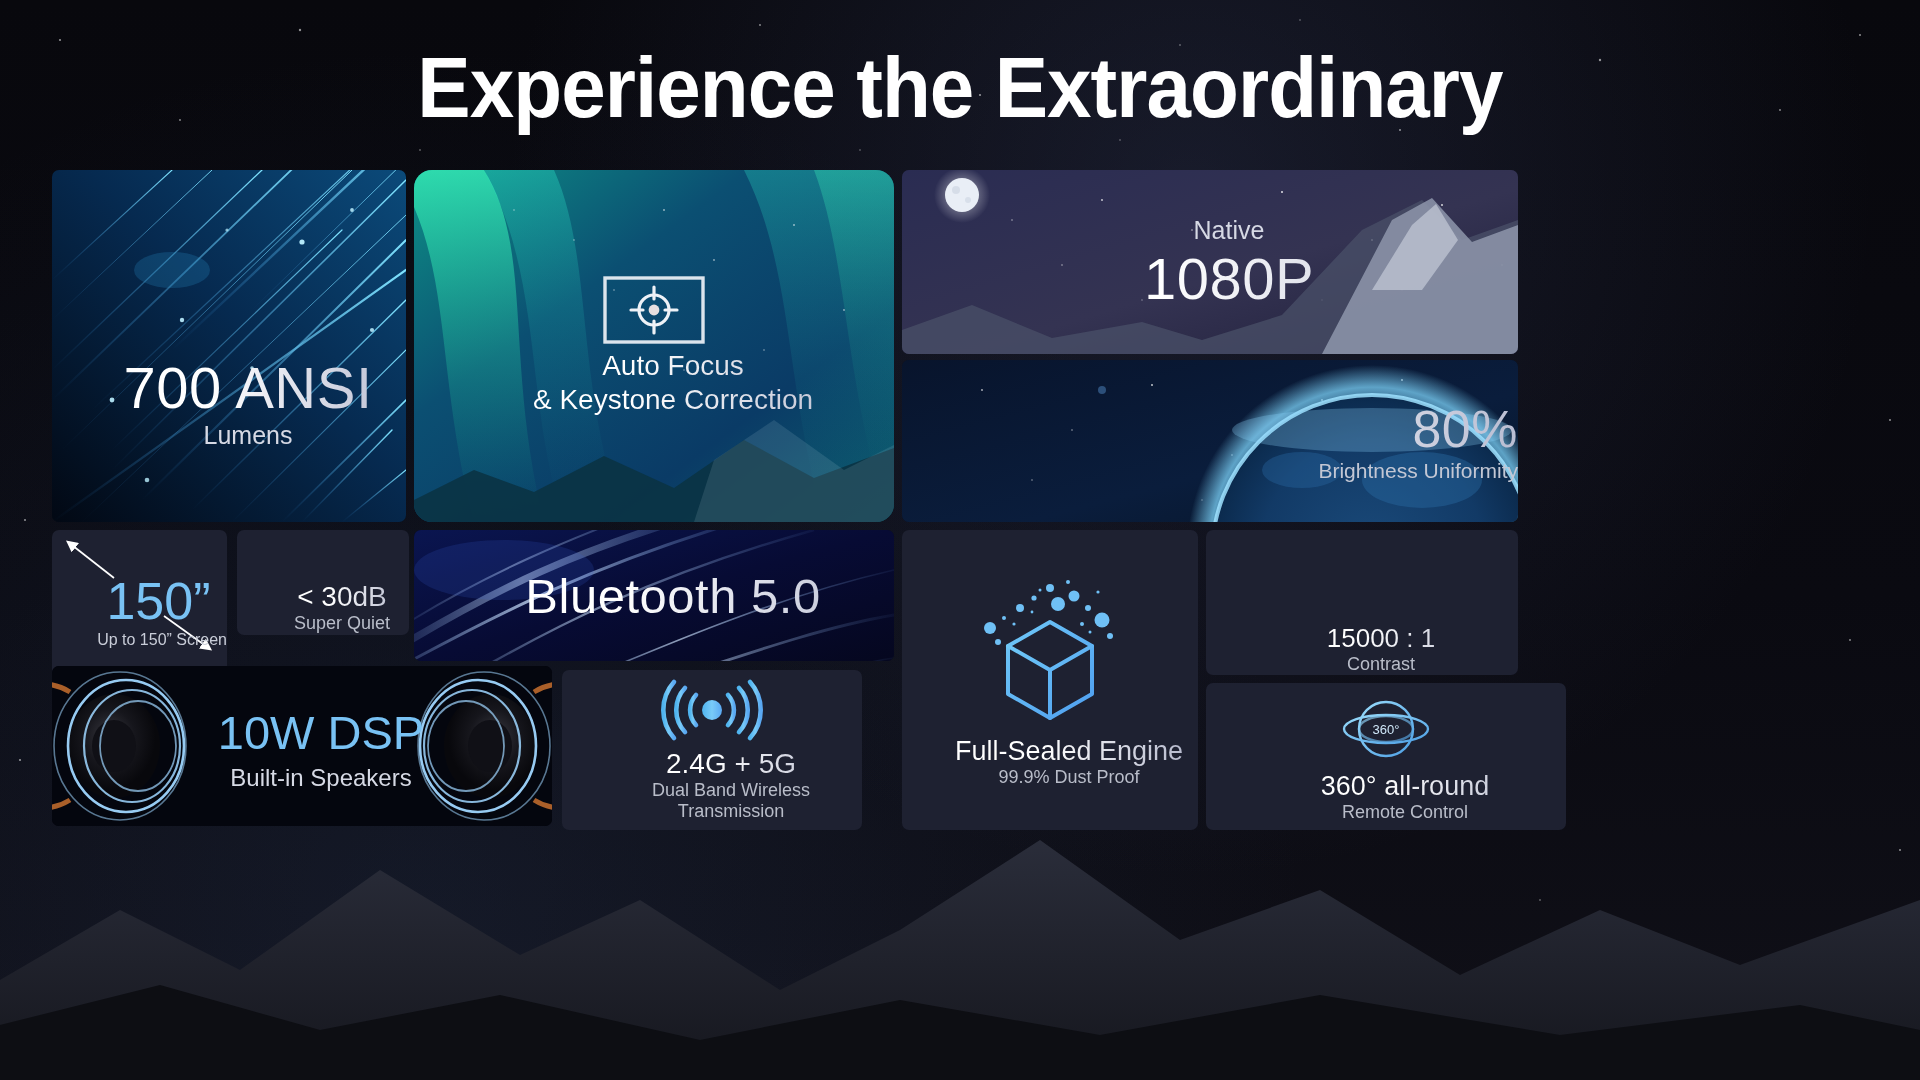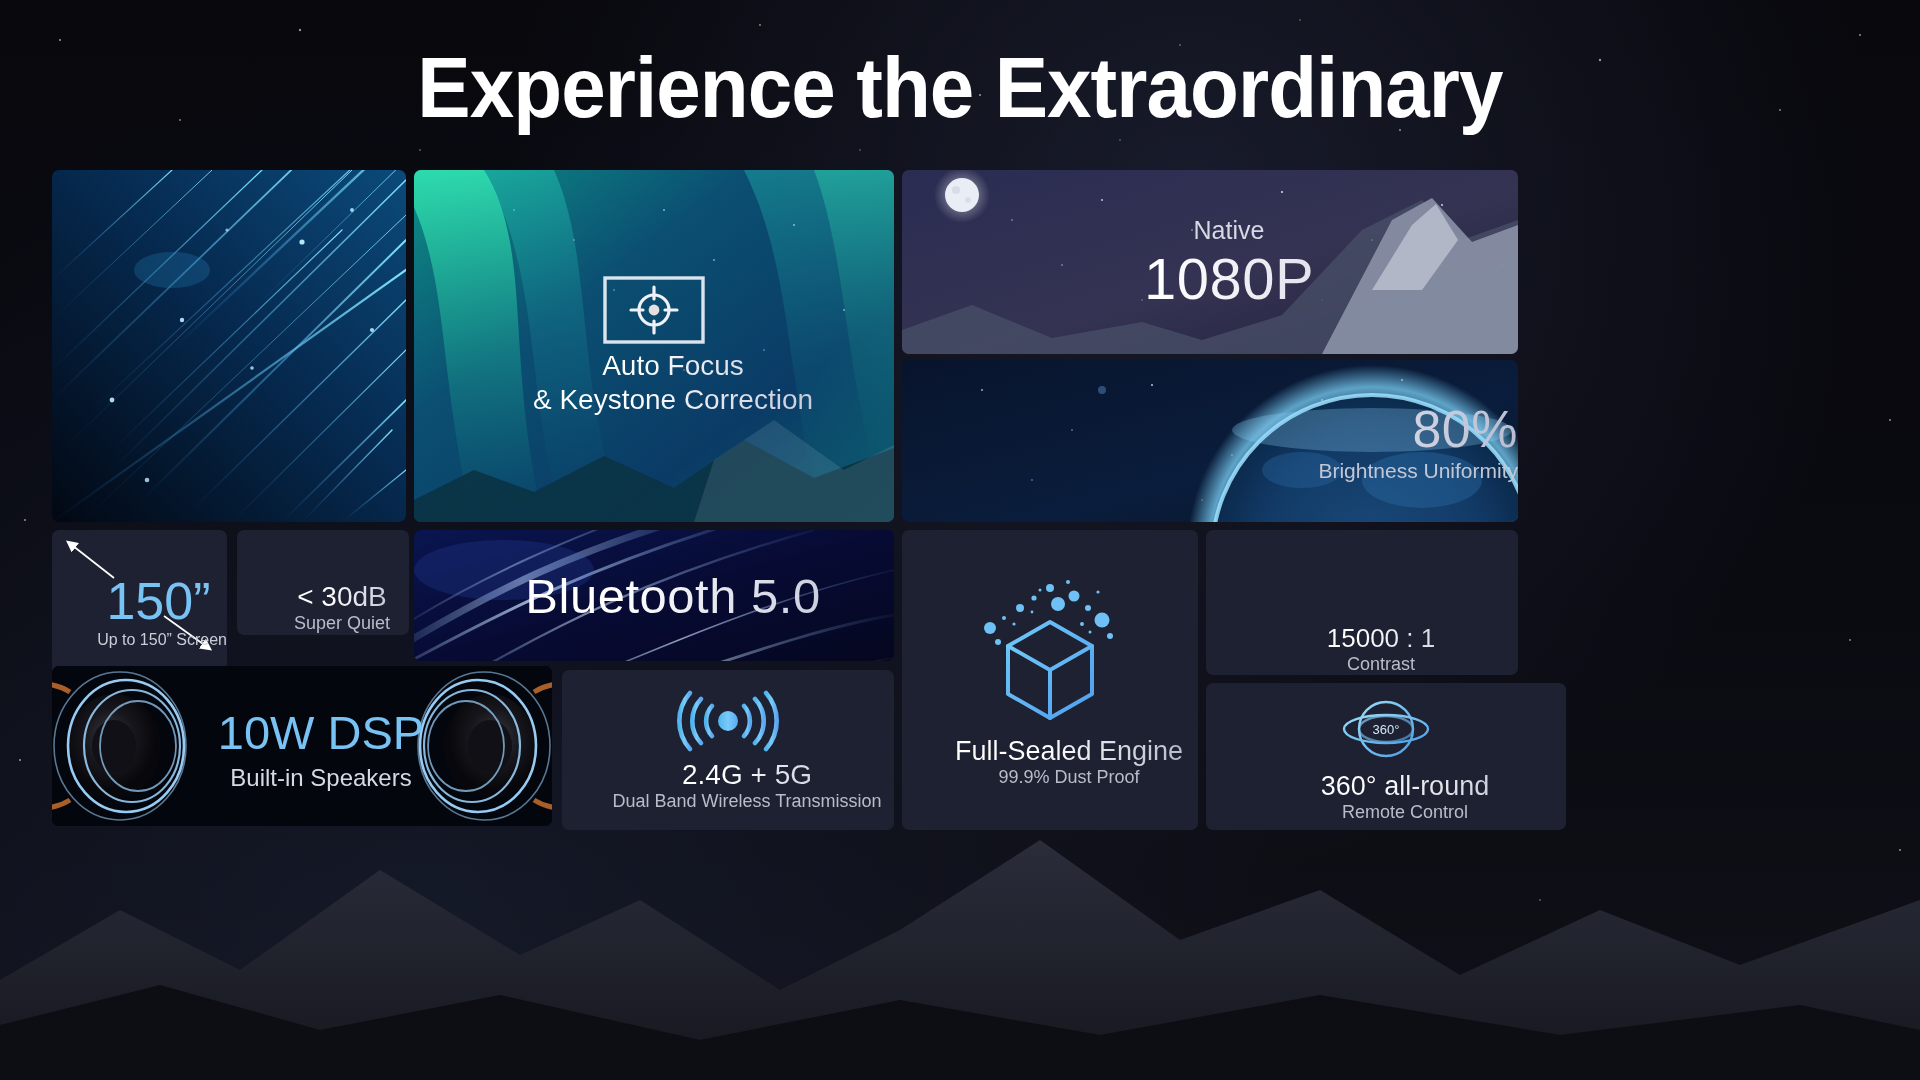--- a/index.html
+++ b/index.html
@@ -53,21 +53,21 @@
   .sub3 { font-size:18px; color:#b9bdc9; font-weight:400; }
   .small{ font-size:16px; color:#c9cdd8;text-align:right; }
   .blue-lg { font-size:52px; font-weight:400; color:#79c2f4; letter-spacing:0; }
 
   
   #t-ansi { left:0; top:0; width:354px; height:352px; background:#030a18; }
   #t-ansi .bg { position:absolute; inset:0; }
   #t-ansi .txt { margin-top:112px; }
 
   
-  #t-af { left:362px; top:0; width:480px; height:352px; background:#063042; }
+  #t-af { left:362px; top:0; width:480px; height:352px; background:#063042;border-radius:18px; }
   #t-af .bg { position:absolute; inset:0; }
   #t-af .txt  { line-height:1.23; }
 
   
   #t-1080 { left:850px; top:0; width:616px; height:184px; background:#1b1c33; }
   #t-1080 .bg { position:absolute; inset:0; }
   #t-1080 .txt { margin-top:4px; }
 
   
   #t-80 { left:850px; top:190px; width:616px; height:162px; background:#061228;
@@ -83,21 +83,21 @@
   #t-bt  { left:362px; top:360px; width:480px; height:131px; background:#060a24; }
   #t-bt .bg { position:absolute; inset:0; }
 
   #t-seal { left:850px; top:360px; width:296px; height:300px; }
   #t-ctr  { left:1154px; top:360px; width:312px; height:145px; }
   #t-360  { left:1154px; top:513px; width:360px; height:147px; }
 
   #t-dsp  { left:0; top:496px; width:500px; height:160px; background:#04060e; }
   #t-dsp .bg { position:absolute; inset:0; }
   #t-dsp .txt { margin-top:4px; }
-  #t-wifi { left:510px; top:500px; width:332px; height:160px; }
+  #t-wifi { left:510px; top:500px; width:300px; height:160px; }
 
   .ic { position:relative; z-index:4; }
 </style>
 </head>
 <body>
 
 <div id="backdrop">
   <div class="sky"></div>
   <svg class="stars" viewBox="0 0 1920 1080" preserveAspectRatio="none">
     <g fill="#ffffff">
@@ -182,20 +182,24 @@
           <circle cx="130" cy="150" r="2.2" opacity=".9"></circle>
         <circle cx="300" cy="40" r="1.9" opacity=".85"></circle>
           <circle cx="60" cy="230" r="2.4" opacity=".9"></circle>
         <circle cx="200" cy="198" r="1.8" opacity=".8"></circle>
           <circle cx="320" cy="160" r="2.1" opacity=".85"></circle>
         <circle cx="95" cy="310" r="2.3" opacity=".8"></circle>
           <circle cx="175" cy="60" r="1.6" opacity=".7"></circle>
       </g>
       <ellipse cx="120" cy="100" rx="38" ry="18" fill="#2f9ad6" opacity=".22"></ellipse>
     </svg>
+    <div class="txt">
+      <div class="h1">700 ANSI</div>
+      <div class="sub">Lumens</div>
+    </div>
   </div>
 
   <div class="tile" id="t-af">
     <svg class="bg" viewBox="0 0 480 352" preserveAspectRatio="none">
       <defs>
         <linearGradient id="afBg" x1="0" y1="0" x2="1" y2="1">
           <stop offset="0" stop-color="#0e8f86"></stop>
             <stop offset="35%" stop-color="#0b4f72"></stop>
           <stop offset="70%" stop-color="#0a3b66"></stop>
             <stop offset="100%" stop-color="#0d5f6e"></stop>

